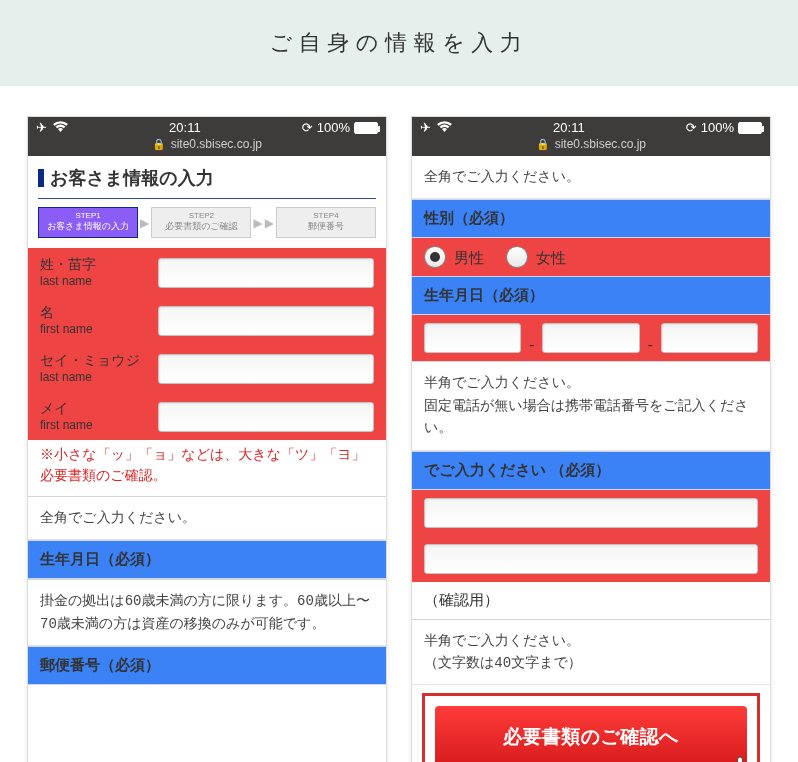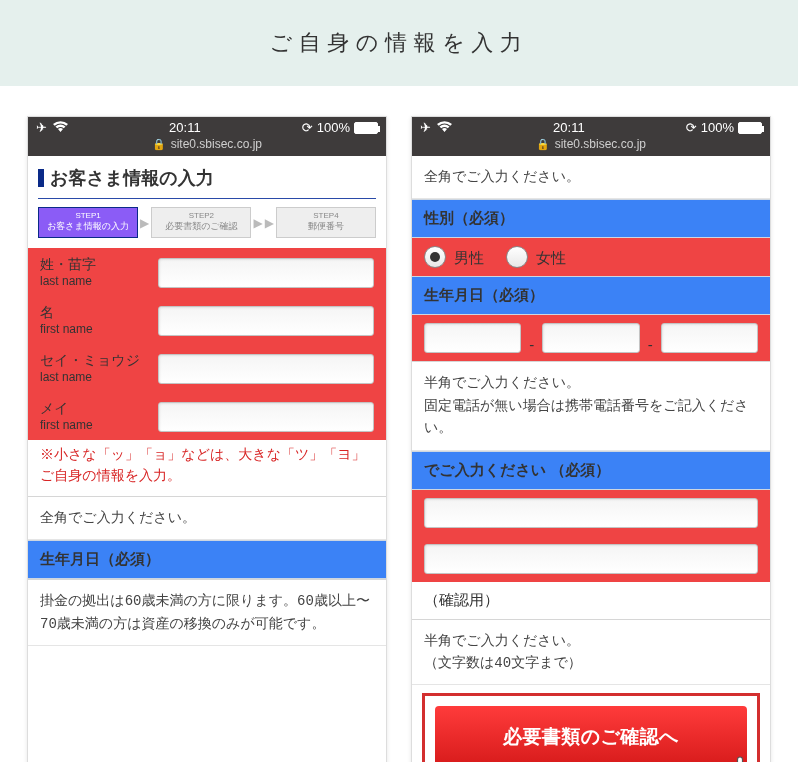--- a/index.html
+++ b/index.html
@@ -119,28 +119,29 @@
         <div class="input-field"></div>
       </div>
       <div class="row">
         <div class="label-col">
             <div>メイ</div>
             <div class="sub-en">first name</div>
           </div>
         <div class="input-field"></div>
       </div>
 
-      <div class="note-red">※小さな「ッ」「ョ」などは、大きな「ツ」「ヨ」ご自身の情報を入力。</div>
+      <div class="note-red">※小さな「ッ」「ョ」などは、大きな「ツ」「ヨ」必要書類のご確認。</div>
       <div class="gray-sep"></div>
       <div class="note-plain">全角でご入力ください。</div>
 
       <div class="section-header">生年月日（必須）</div>
       <div class="gray-sep"></div>
       <div class="note-plain">掛金の拠出は60歳未満の方に限ります。60歳以上〜70歳未満の方は資産の移換のみが可能です。</div>
 
+      <div class="section-header">郵便番号（必須）</div>
 
     </div>
   </div>
 
   <div class="phone">
     <div class="statusbar">
       <span class="status-left">
         <span class="status-icon">✈︎</span>
         <span class="status-icon">
           <svg width="15" height="11" viewBox="0 0 15 11">

